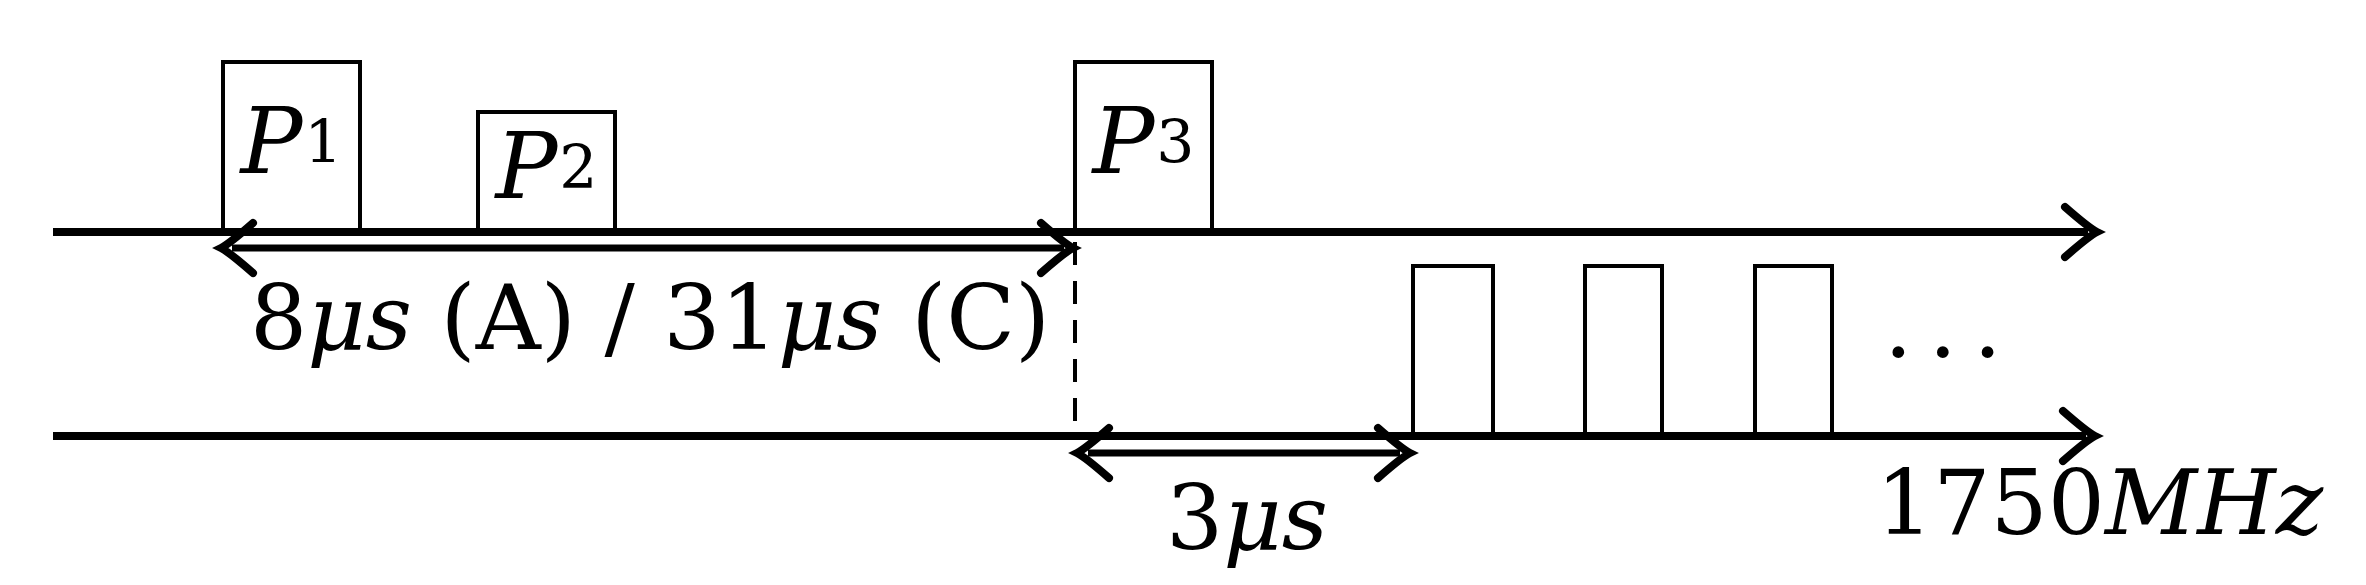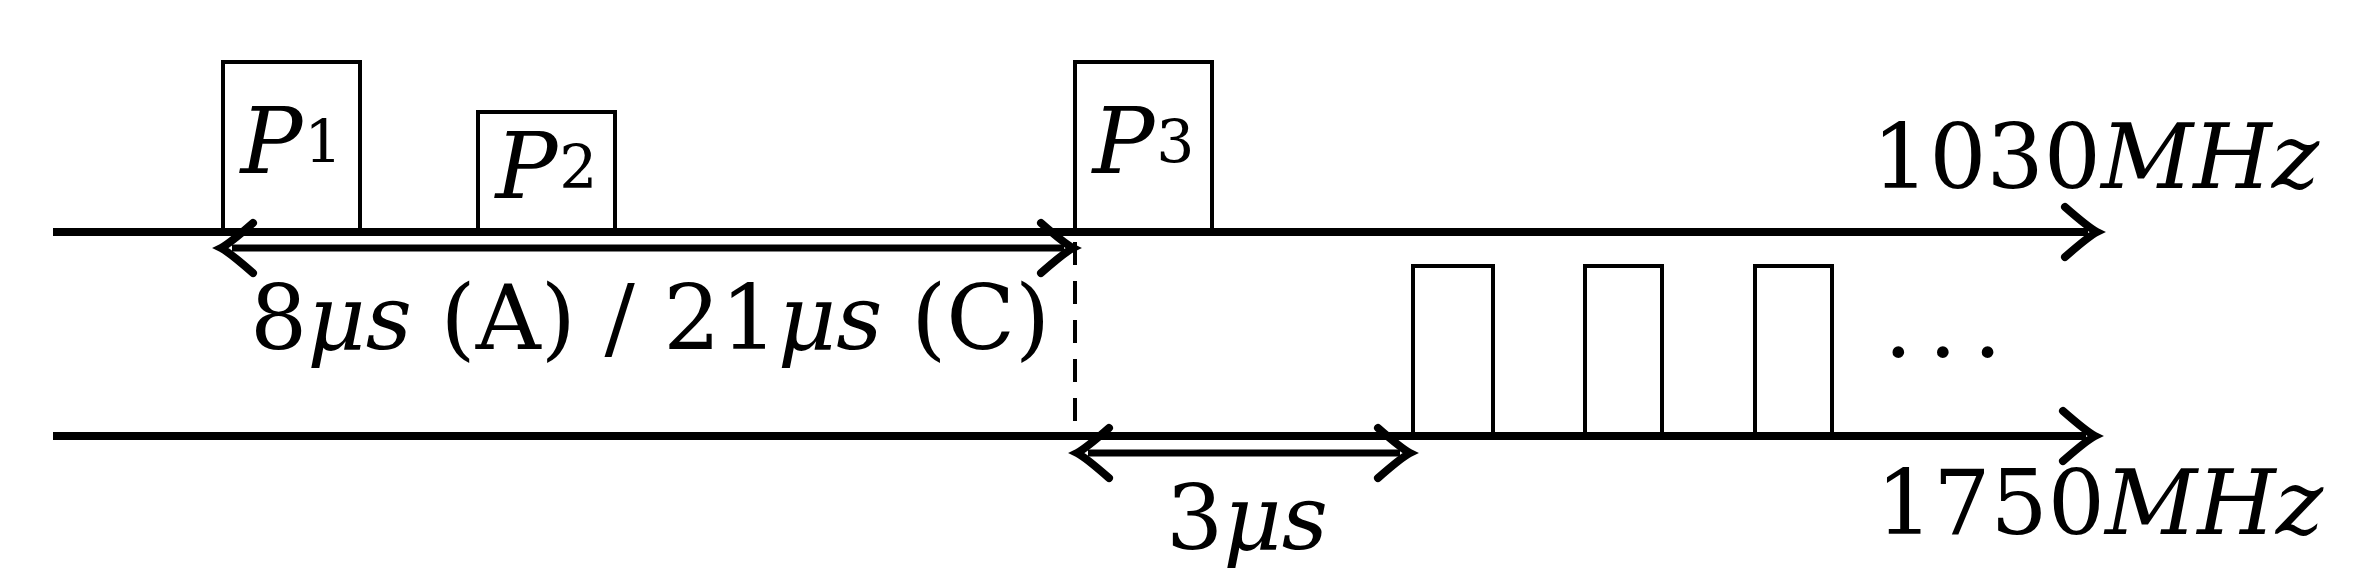--- a/index.html
+++ b/index.html
@@ -84,23 +84,22 @@
   <div class="pbox p2">
       <span>P</span>
       <sub>2</sub>
     </div>
 
   <div class="pbox p3">
       <span>P</span>
       <sub>3</sub>
     </div>
 
-  <div class="lbl freq-up"><span>1030</span><span class="it">MHz</span></div>
 
   <div class="lbl freq-down"><span>1750</span><span class="it">MHz</span></div>
 
-  <div class="lbl interval"><span>8</span><span class="it">μs</span><span> (A) / 21</span><span class="it">μs</span><span> (C)</span></div>
+  <div class="lbl interval"><span>8</span><span class="it">μs</span><span> (A) / 31</span><span class="it">μs</span><span> (C)</span></div>
 
   <div class="lbl delay"><span>3</span><span class="it">μs</span></div>
 
   <div class="lbl dots">...</div>
 
 </div>
 
 </body></html>

